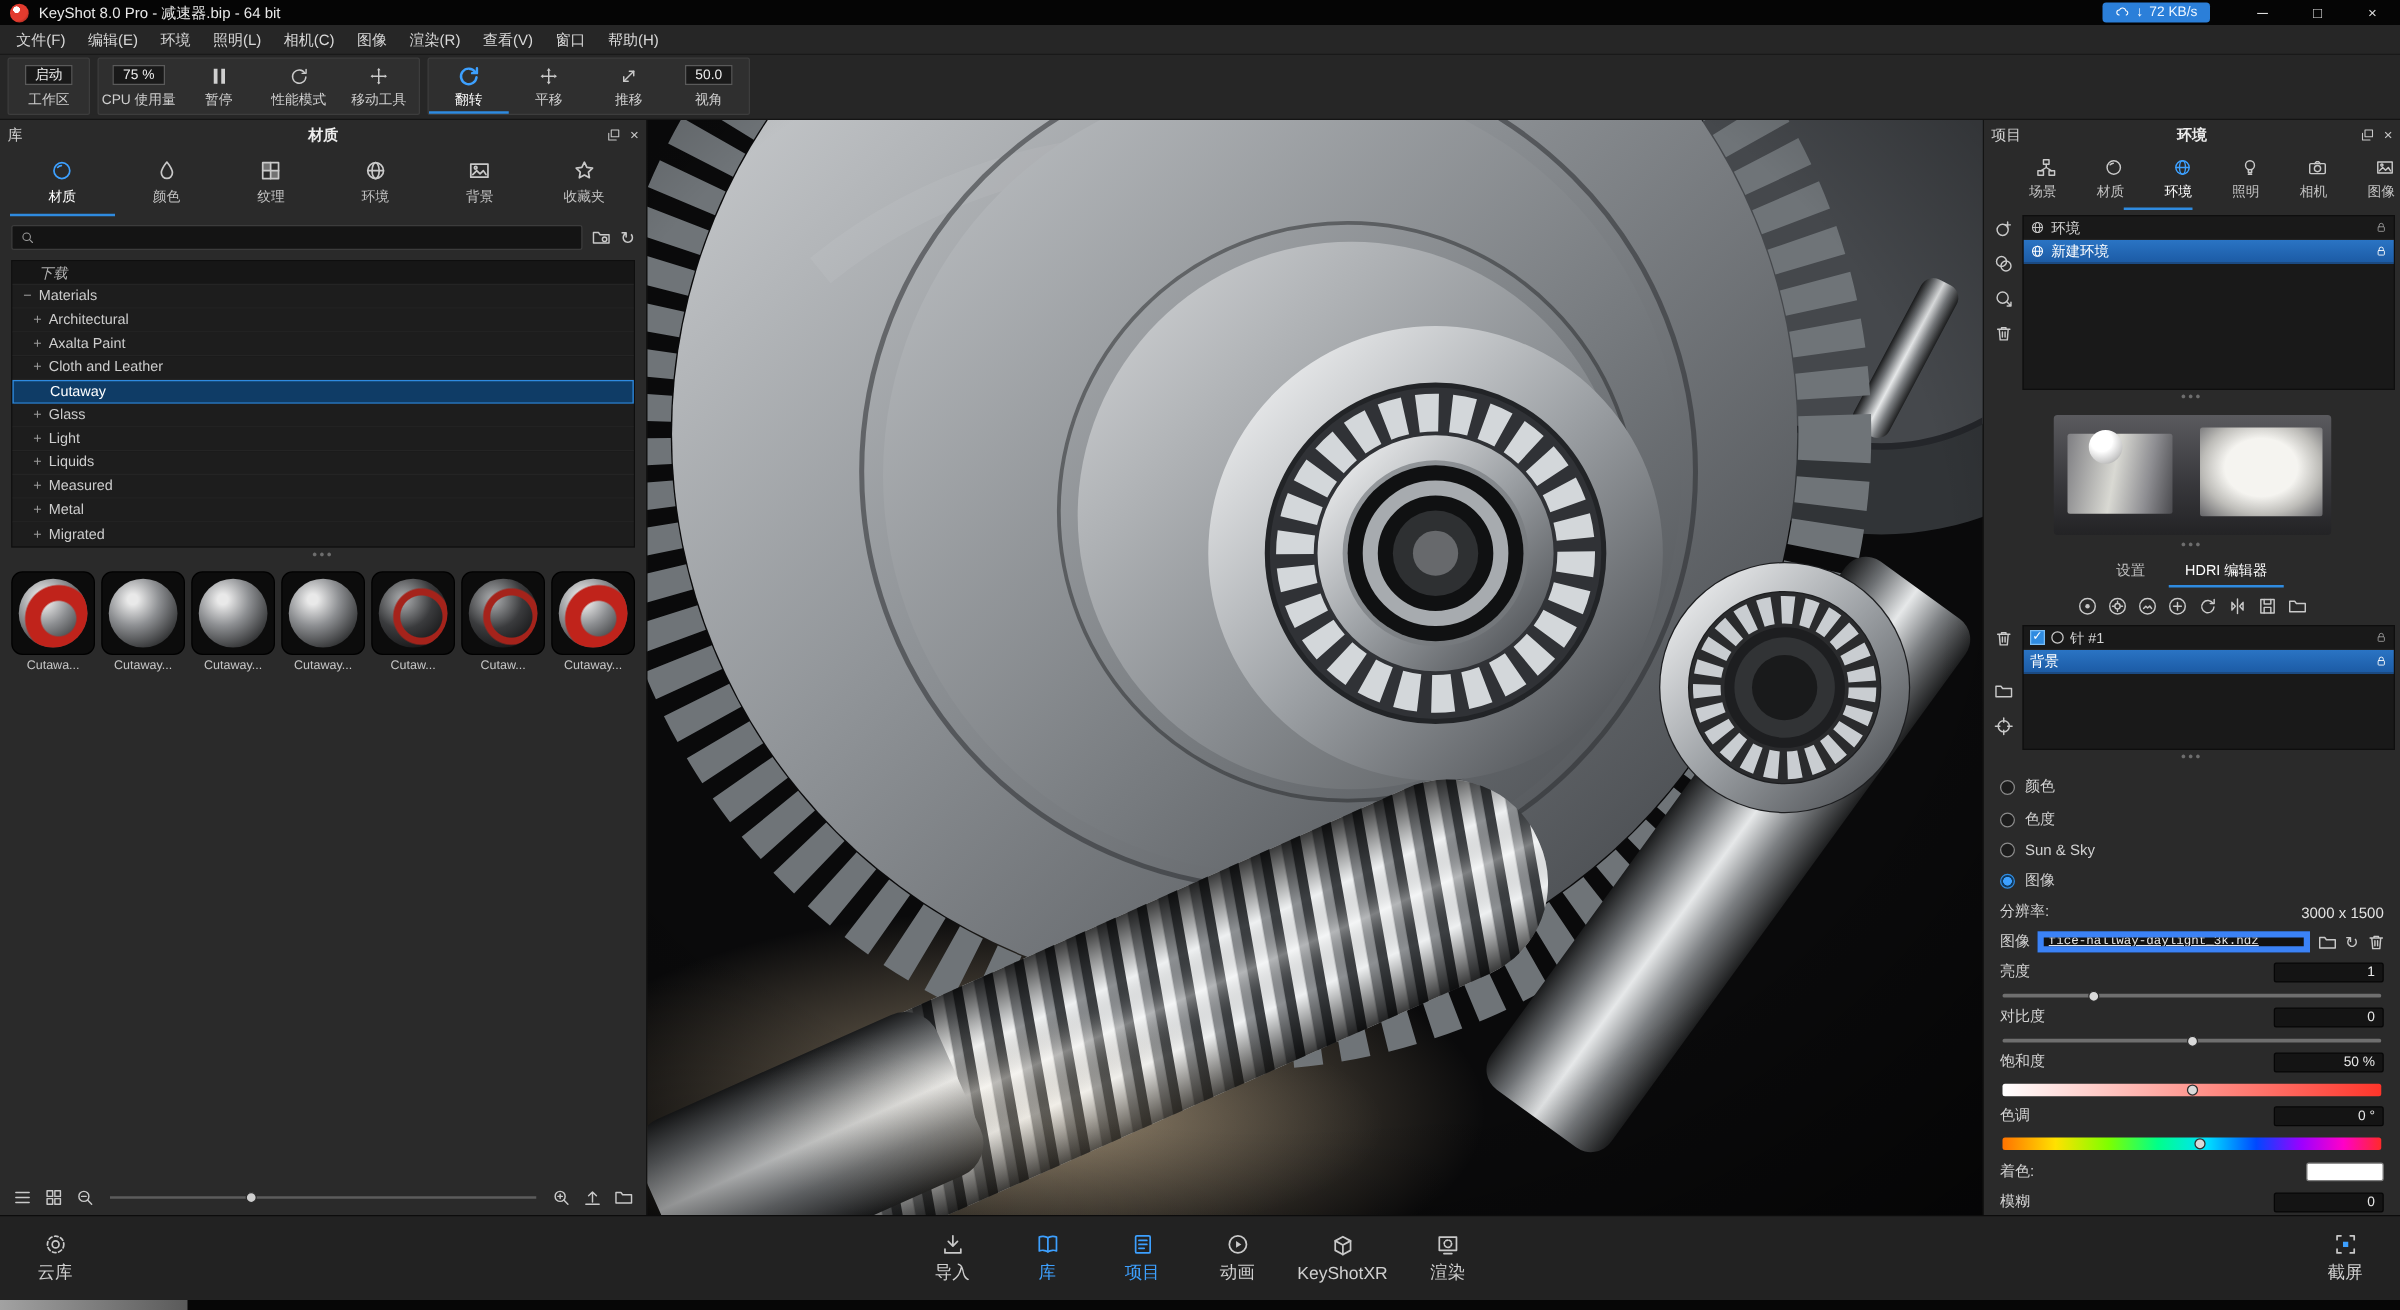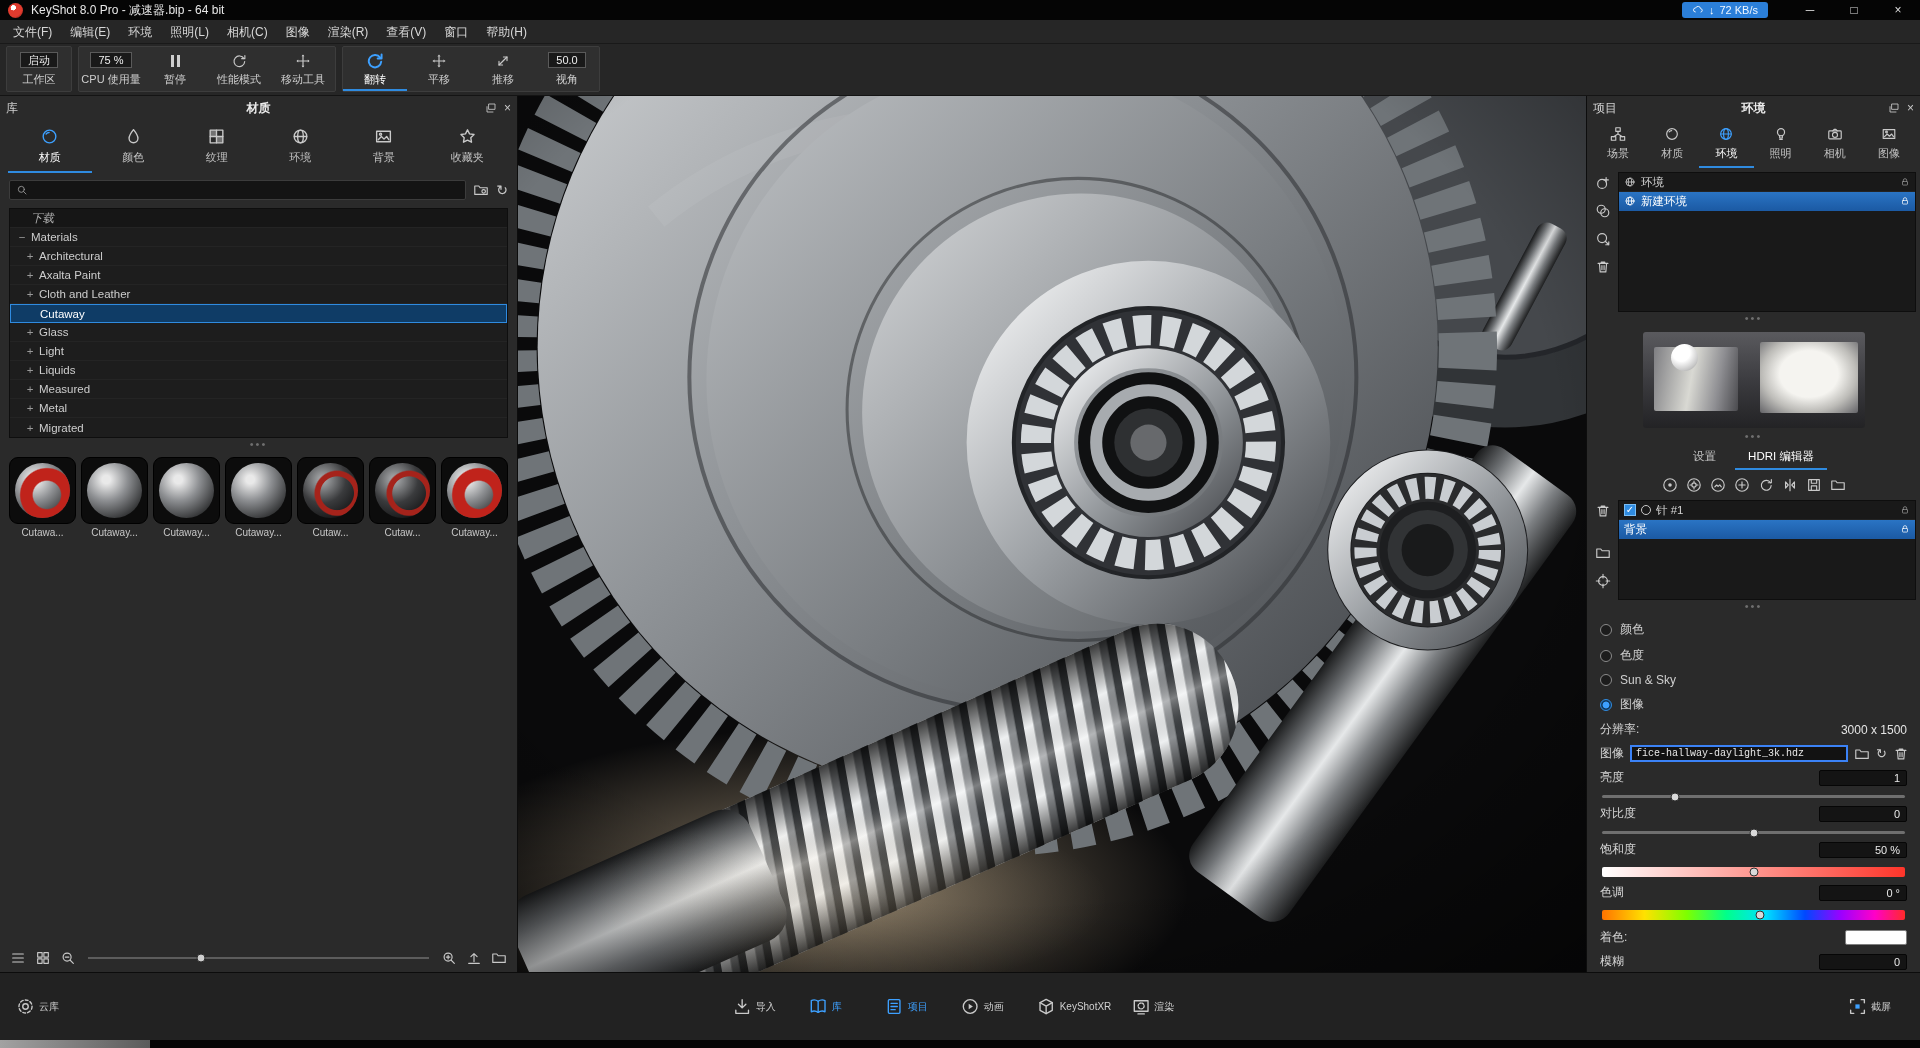--- a/index.html
+++ b/index.html
@@ -82,21 +82,21 @@
   .lib-slider { flex:1; height:2px; background:#5c5c5c; position:relative; margin:0 3px; }
   .lib-slider .dot { position:absolute; left:33%; top:50%; transform:translate(-50%,-50%); width:9px; height:9px; border-radius:50%; background:#cfcfcf; border:1px solid #2c2c2c; }
 
   
   .viewport { flex:1; position:relative; background:#0a0a0b; min-width:0; }
   .viewport svg { position:absolute; inset:0; width:100%; height:100%; }
 
   
   .right-panel { width:334px; background:#2a2a2a; border-left:1px solid #0d0d0d; display:flex; flex-direction:column; overflow:hidden; }
   .proj-tabs { display:flex; padding:2px 4px 0; flex:0 0 auto; }
-  .proj-tab { flex:1; display:flex; flex-direction:column; align-items:center; gap:4px; padding:4px 0 5px; font-size:11px; color:#c2c2c2; border-bottom:2px solid transparent; }
+  .proj-tab { flex:1; display:flex; flex-direction:column; align-items:flex-end; gap:4px; padding:4px 0 5px; font-size:11px; color:#c2c2c2; border-bottom:2px solid transparent; }
   .proj-tab.active { color:#fff; border-bottom-color:#2f8be0; }
   .side-section { display:flex; padding:4px 4px 0 3px; gap:3px; }
   .side-strip { width:25px; display:flex; flex-direction:column; align-items:center; gap:12px; padding-top:3px; }
   .side-list { flex:1; background:#191919; border:1px solid #0e0e0e; }
   .env-list { height:140px; }
   .pin-list { height:100px; }
   .lrow { height:19px; display:flex; align-items:center; gap:5px; padding:0 5px; font-size:11.5px; color:#d4d4d4; border-bottom:1px solid #232323; }
   .lrow.selected { background:linear-gradient(#2a74c4,#1c5ba5); color:#fff; border-bottom-color:#1c5ba5; }
   .lrow .right { margin-left:auto; display:flex; align-items:center; }
   .cb { width:12px; height:12px; background:#2f8be0; border:1px solid #79bdf5; color:#fff; font-size:10px; line-height:10px; text-align:center; flex:0 0 auto; }
@@ -110,34 +110,34 @@
   .subtab { padding:3px 13px 4px; font-size:11.5px; color:#c0c0c0; border-bottom:2px solid transparent; }
   .subtab.active { color:#fff; border-bottom-color:#2f8be0; }
   .hdri-tools { display:flex; align-items:center; justify-content:center; gap:8px; padding:7px 0 3px; flex:0 0 auto; }
   .radio-group { padding:8px 13px 0; display:flex; flex-direction:column; gap:9px; flex:0 0 auto; }
   .radio-row { display:flex; align-items:center; gap:8px; font-size:12px; color:#d0d0d0; }
   .radio { width:12px; height:12px; border-radius:50%; border:1px solid #8a8a8a; background:#1c1c1c; flex:0 0 auto; }
   .radio.on { border-color:#2f8be0; background:radial-gradient(circle,#3da0ff 0 46%,#10395e 52%); }
   .kv-row { display:flex; align-items:center; padding:8px 13px 0; font-size:12px; }
   .kv-row .val { margin-left:auto; color:#e4e4e4; }
   .img-row { display:flex; align-items:center; gap:6px; padding:7px 11px 0 13px; }
-  .img-field { flex:1; min-width:0; background:#121212; border:2px solid #3b82f6; height:17px; font-size:10px; color:#e8e8e8; display:flex; align-items:center; padding:0 4px; font-family:"Liberation Mono",monospace; white-space:nowrap; overflow:hidden; }
+  .img-field { flex:1; min-width:0; background:#121212; border:5px solid #3b82f6; height:17px; font-size:10px; color:#e8e8e8; display:flex; align-items:center; padding:0 4px; font-family:"Liberation Mono",monospace; white-space:nowrap; overflow:hidden;text-decoration:underline; }
   .slider-block { padding:7px 13px 0; }
   .sb-head { display:flex; align-items:center; font-size:12px; }
   .sb-value { margin-left:auto; background:#141414; border:1px solid #060606; min-width:88px; text-align:right; padding:1px 6px; font-size:11px; border-radius:2px; color:#e8e8e8; }
   .sb-track { position:relative; height:3px; background:#6f6f6f; margin:9px 2px 0; border-radius:2px; }
   .sb-track.saturation { height:10px; background:linear-gradient(90deg,#ffffff,#ff8d85 55%,#ff352a); }
   .sb-track.hue { height:10px; background:linear-gradient(90deg,#ff7300,#ffe100 14%,#7dff00 28%,#00ff8a 41%,#00e0ff 54%,#0048ff 67%,#9d00ff 79%,#ff00c8 90%,#ff2a2a 100%); }
   .handle { position:absolute; top:50%; transform:translate(-50%,-50%); width:9px; height:9px; border-radius:50%; background:#d9d9d9; border:1px solid #2e2e2e; }
   .tint-row { display:flex; align-items:center; padding:9px 13px 0; font-size:12px; }
   .tint-swatch { margin-left:auto; width:62px; height:15px; background:#ffffff; border-radius:2px; border:1px solid #7e7e7e; }
 
   
   .dock { height:68px; background:#222222; border-top:1px solid #0c0c0c; display:flex; align-items:center; padding:0 16px; position:relative; flex:0 0 auto; }
-  .dock-item { display:flex; flex-direction:row; align-items:center; gap:4px; font-size:10px; color:#d0d0d0; min-width:56px; }
+  .dock-item { display:flex; flex-direction:column; align-items:center; gap:4px; font-size:14px; color:#d0d0d0; min-width:56px; }
   .dock-item.active { color:#3da0ff; }
   .dock-center { position:absolute; left:50%; transform:translateX(-50%); display:flex; gap:20px; align-items:center; }
   .dock-right { margin-left:auto; }
   .taskbar-sliver { height:8px; background:#060606; display:flex; flex:0 0 auto; }
   .sliver-gray { width:150px; background:linear-gradient(90deg,#a2a2a2,#5a5a5a); }
 </style>
 </head>
 <body>
 
 <div class="app">

